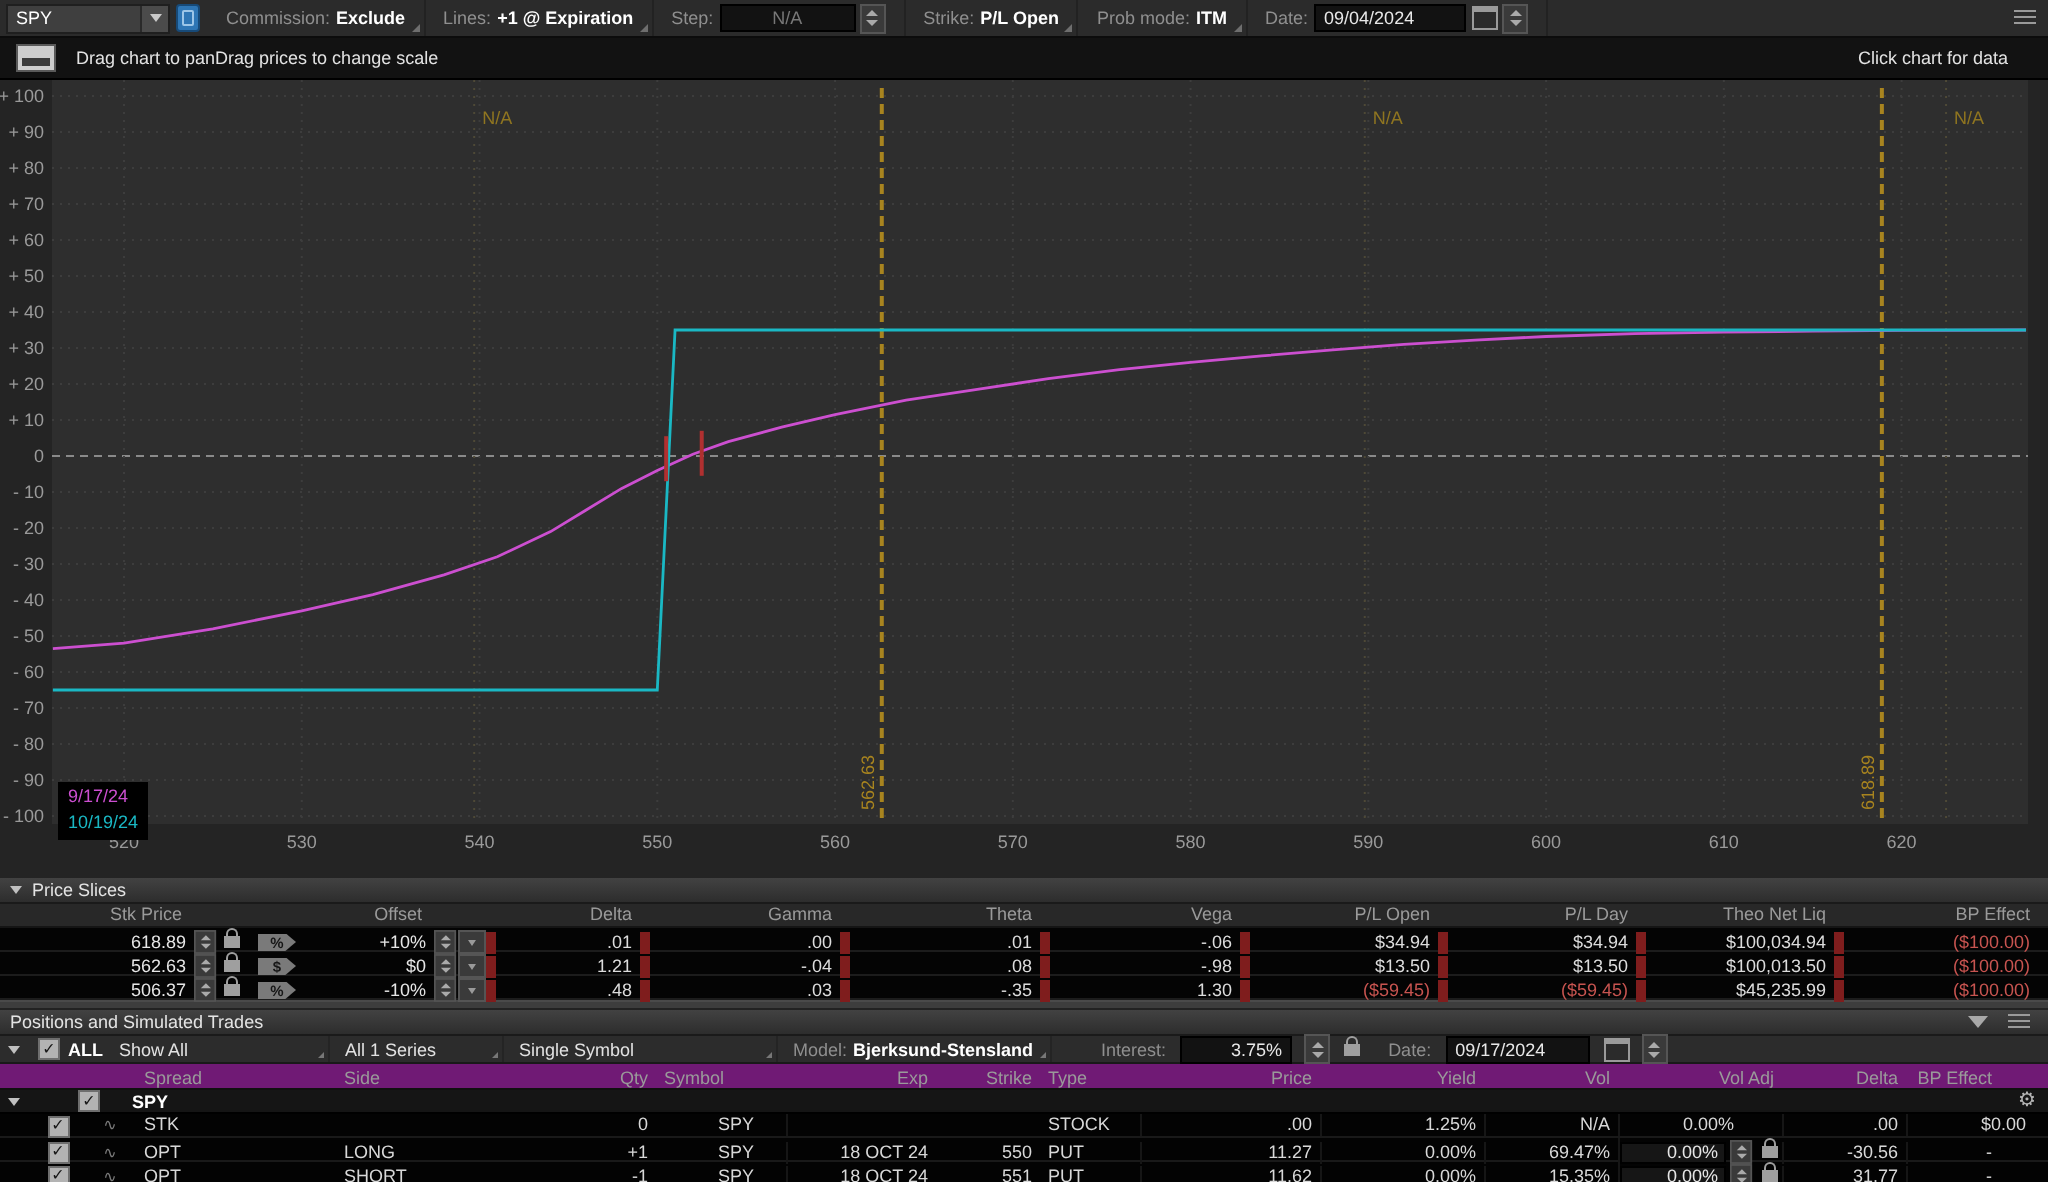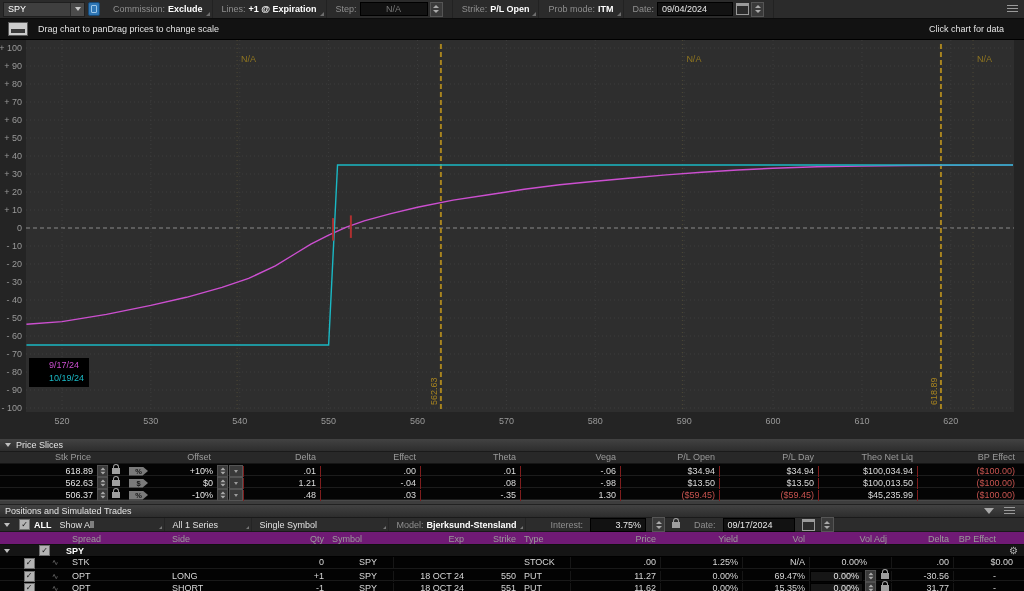--- a/index.html
+++ b/index.html
@@ -26,21 +26,21 @@
   .menu-ic{width:11px;height:9px;position:relative;margin-left:auto;margin-right:6px;}
   .menu-ic::before{content:"";position:absolute;left:0;right:0;top:0;height:1px;background:#9a9a9a;box-shadow:0 3px 0 #9a9a9a,0 6px 0 #9a9a9a;}
   
   .chartbar{height:20px;background:#121212;border-bottom:1px solid #000;display:flex;align-items:center;padding:0 6px;}
   .thumb{width:18px;height:12px;background:#cdcdcd;border:1px solid #5a5a5a;margin:0 10px 0 2px;position:relative;}
   .thumb::after{content:"";position:absolute;left:2px;right:2px;bottom:2px;height:4px;background:#3a3a3a;}
   .cb-right{margin-left:auto;padding-right:14px;color:#e3e3e3;}
   
   .chart{position:relative;height:399px;background:#242424;}
   .chart svg{position:absolute;left:0;top:0;}
-  .legend{position:absolute;left:29px;top:318px;background:#000;padding:1px 5px 2px 20px;line-height:13px;}
+  .legend{position:absolute;left:29px;top:351px;background:#000;padding:1px 5px 2px 5px;line-height:13px;}
   .leg1{color:#cc4fd0;} .leg2{color:#1ab8c4;}
   
   .sec-head{height:12px;background:linear-gradient(#424242,#2d2d2d);display:flex;align-items:center;padding:0 5px;color:#e4e4e4;border-bottom:1px solid #1a1a1a;}
   .chev{width:0;height:0;border-left:3px solid transparent;border-right:3px solid transparent;border-top:4px solid #c0c0c0;margin-right:5px;}
   .splitter{height:3px;background:#3d3d3d;border-top:1px solid #4a4a4a;border-bottom:1px solid #222;}
   
   .cb{width:9px;height:9px;background:#b3b3b3;border:1px solid #6e6e6e;display:inline-flex;align-items:center;justify-content:center;color:#151515;font-size:8px;line-height:8px;}
   .cb.checked::after{content:"\2713";}
   .cb.empty{background:#2e2e2e;border:1px solid #555;}
   .lock{width:8px;height:6px;background:#9f9f9f;position:relative;margin-left:3px;display:inline-block;}
@@ -48,21 +48,21 @@
   .wave{color:#7a7a7a;font-size:8px;}
   .gear{color:#b5b5b5;font-size:10px;line-height:10px;}
   .plus-ic{color:#fff;font-weight:bold;font-size:12px;line-height:10px;}
   .funnel{width:0;height:0;border-left:5px solid transparent;border-right:5px solid transparent;border-top:6px solid #a8a8a8;}
   
   .sl-grid{display:grid;grid-template-columns:95px 14px 16px 26px 64px 14px 14px 77px 100px 100px 100px 99px 99px 99px 107px;align-items:center;}
   .sl-colhead{height:11px;background:#282828;color:#9a9a9a;border-bottom:1px solid #151515;}
   .sl-colhead span{text-align:right;padding-right:4px;}
   .srow{height:11px;background:#040404;border-bottom:1px solid #1c1c1c;}
   .cell{display:block;height:11px;line-height:11px;white-space:nowrap;overflow:hidden;}
-  .num{text-align:right;padding-right:4px;color:#dcdcdc;border-left:1px solid #7f1d1d;}
+  .num{text-align:right;padding-right:4px;color:#dcdcdc;border-left:5px solid #7f1d1d;}
   .neg{color:#c75450 !important;}
   .stk{text-align:right;padding-right:2px;color:#e6e6e6;}
   .off{text-align:right;padding-right:2px;color:#e6e6e6;}
   .badge{width:19px;height:9px;background:#7a7a7a;color:#161616;font-size:7.5px;font-weight:bold;text-align:center;line-height:9px;
     clip-path:polygon(0 0,72% 0,100% 50%,72% 100%,0 100%);margin-left:4px;}
   .mini-st{transform:scale(.85);transform-origin:left center;height:12px;}
   .mini-dd{width:12px;height:10px;background:#3a3a3a;border:1px solid #555;display:inline-flex;align-items:center;justify-content:center;}
   .mini-dd .tri-dn{border-left-width:2.5px;border-right-width:2.5px;border-top-width:3px;border-top-color:#9a9a9a;}
   .sl-right{margin-left:auto;display:flex;align-items:center;gap:6px;padding-right:4px;color:#c8c8c8;}
   .sl-right .divider{width:1px;height:9px;background:#555;}
@@ -228,21 +228,21 @@
   <span>Price Slices</span>
 </div>
 <div class="sl-grid sl-colhead">
   <span class="cell" style="text-align:right">Stk Price</span>
   <span></span>
     <span></span>
   <span class="cell" style="grid-column:4/6;text-align:right">Offset</span>
   <span></span>
     <span></span>
   <span class="cell">Delta</span>
-  <span class="cell">Effect</span>
+  <span class="cell">Gamma</span>
   <span class="cell">Theta</span>
   <span class="cell">Vega</span>
   <span class="cell">P/L Open</span>
   <span class="cell">P/L Day</span>
   <span class="cell">Theo Net Liq</span>
   <span class="cell" style="padding-right:9px">BP Effect</span>
 </div>
 
 <div class="sl-grid srow">
   <span class="cell stk">618.89</span>

